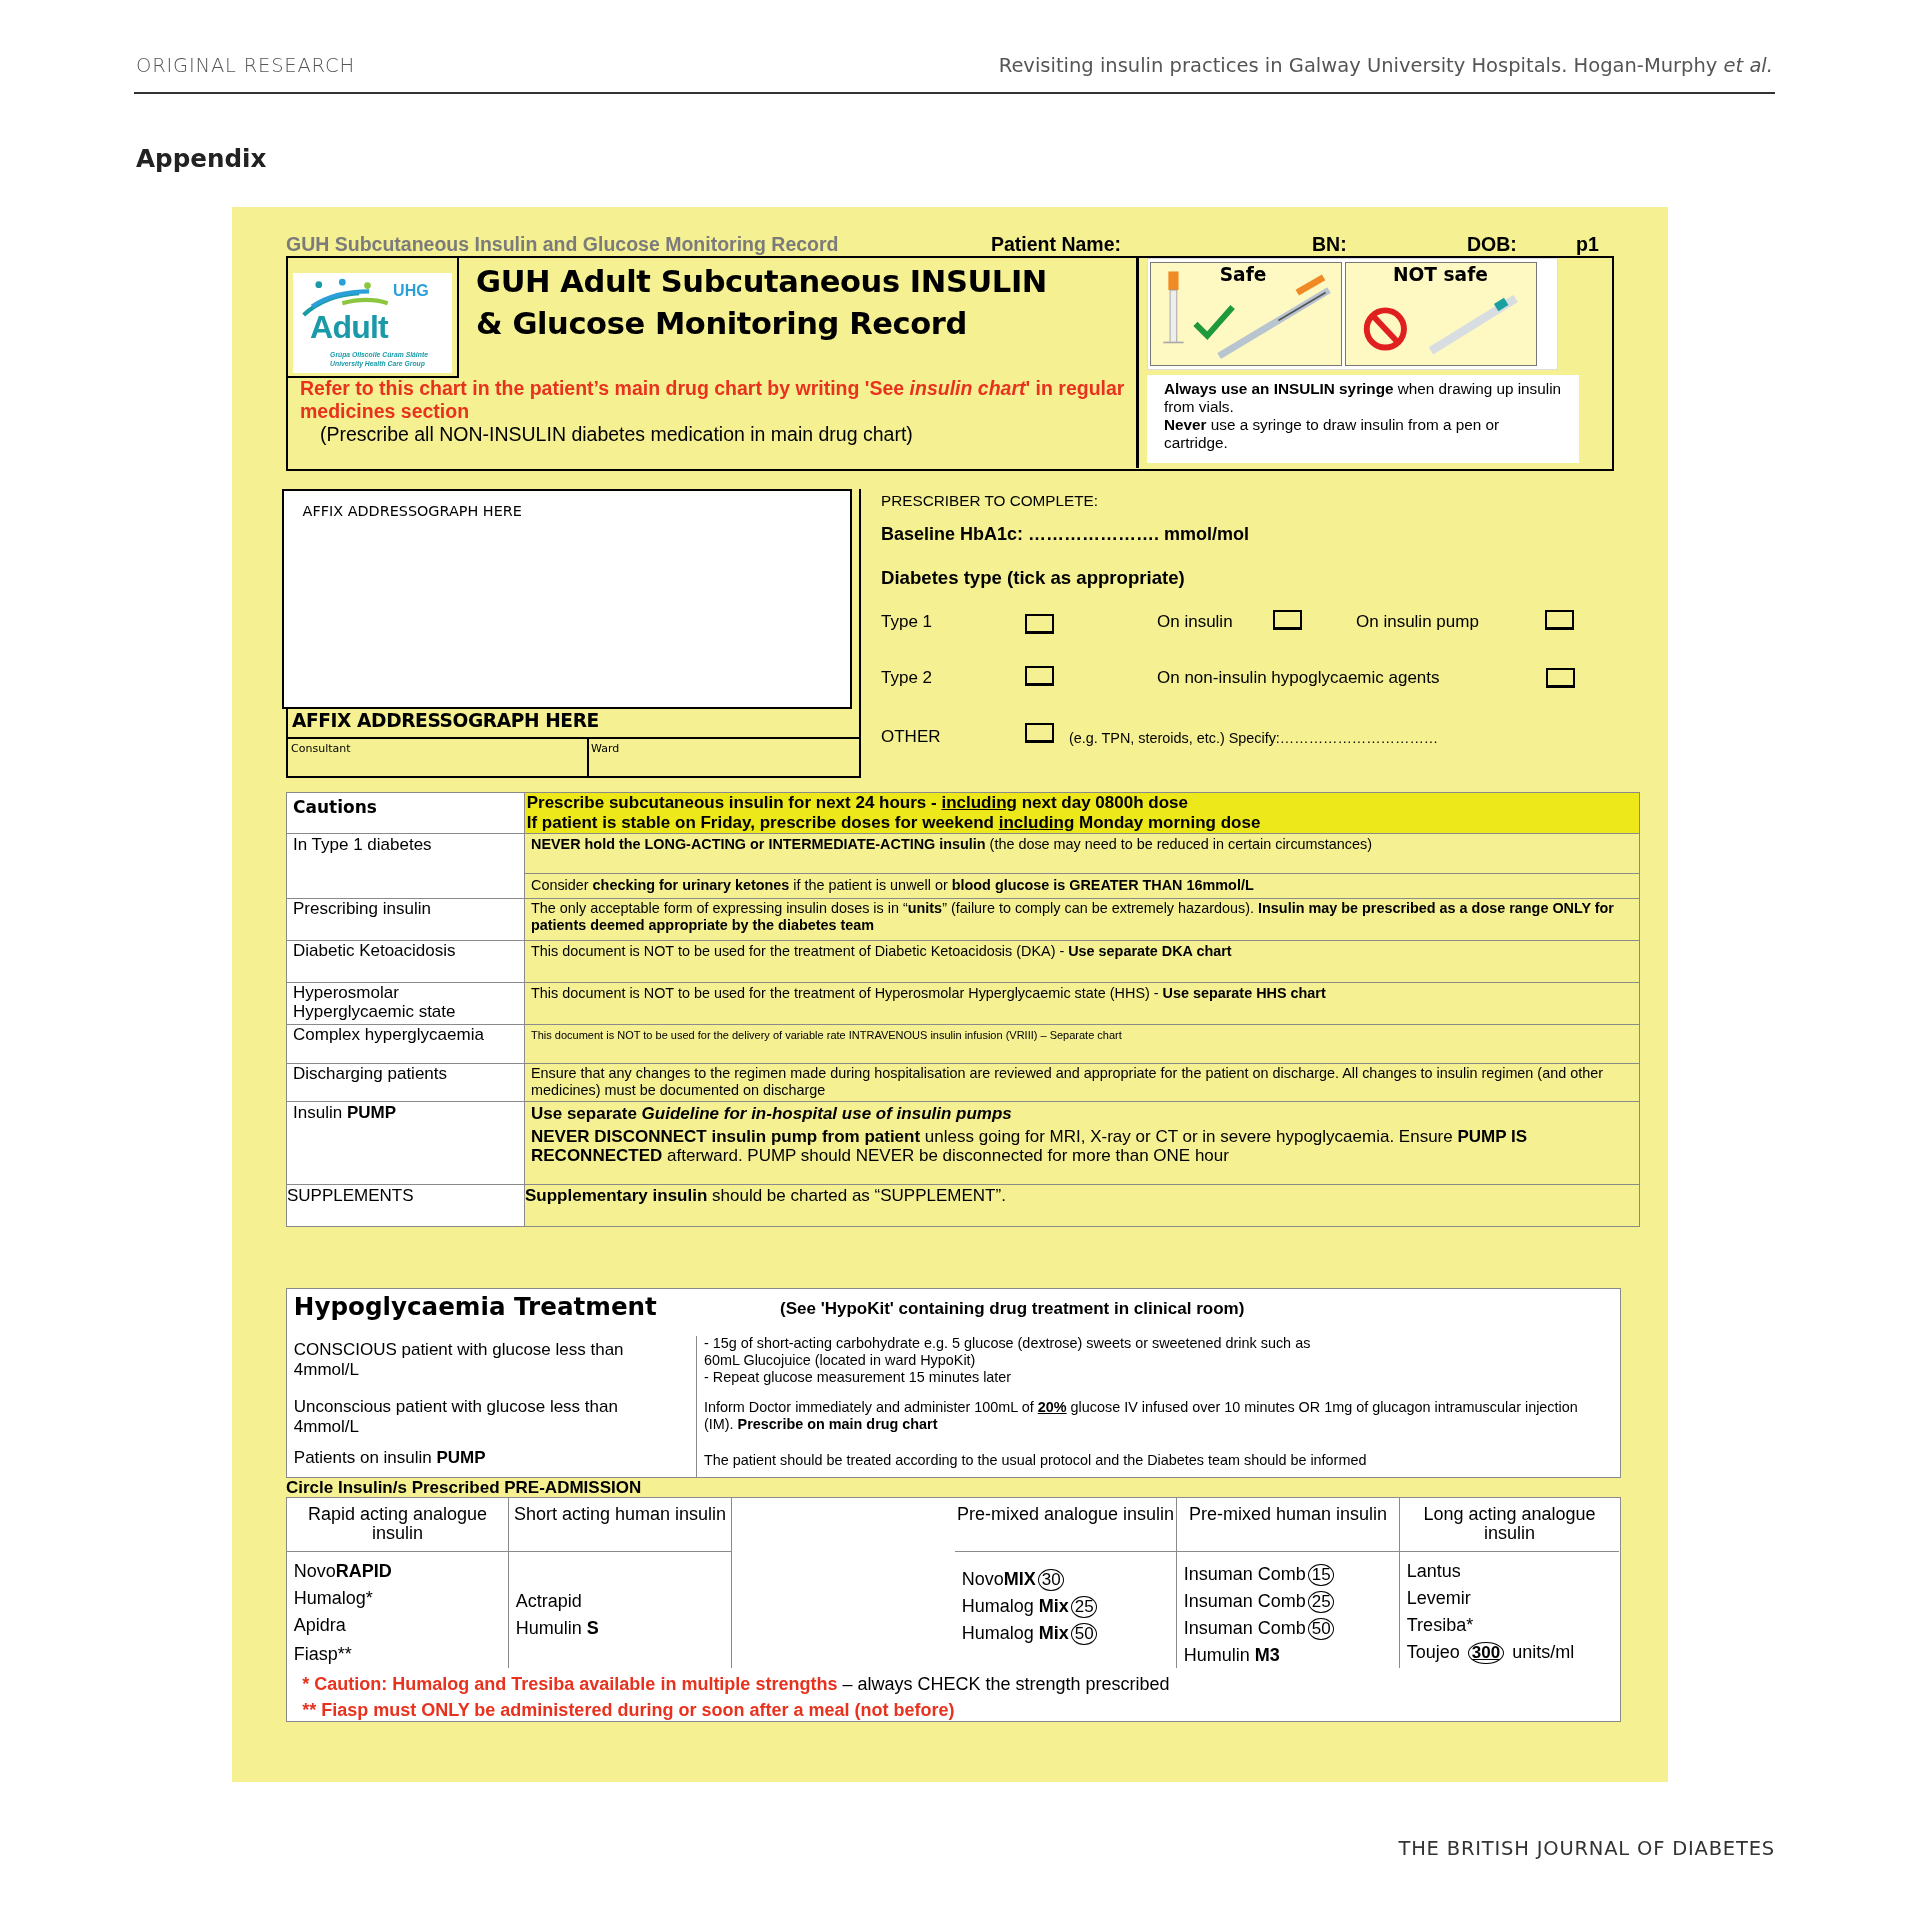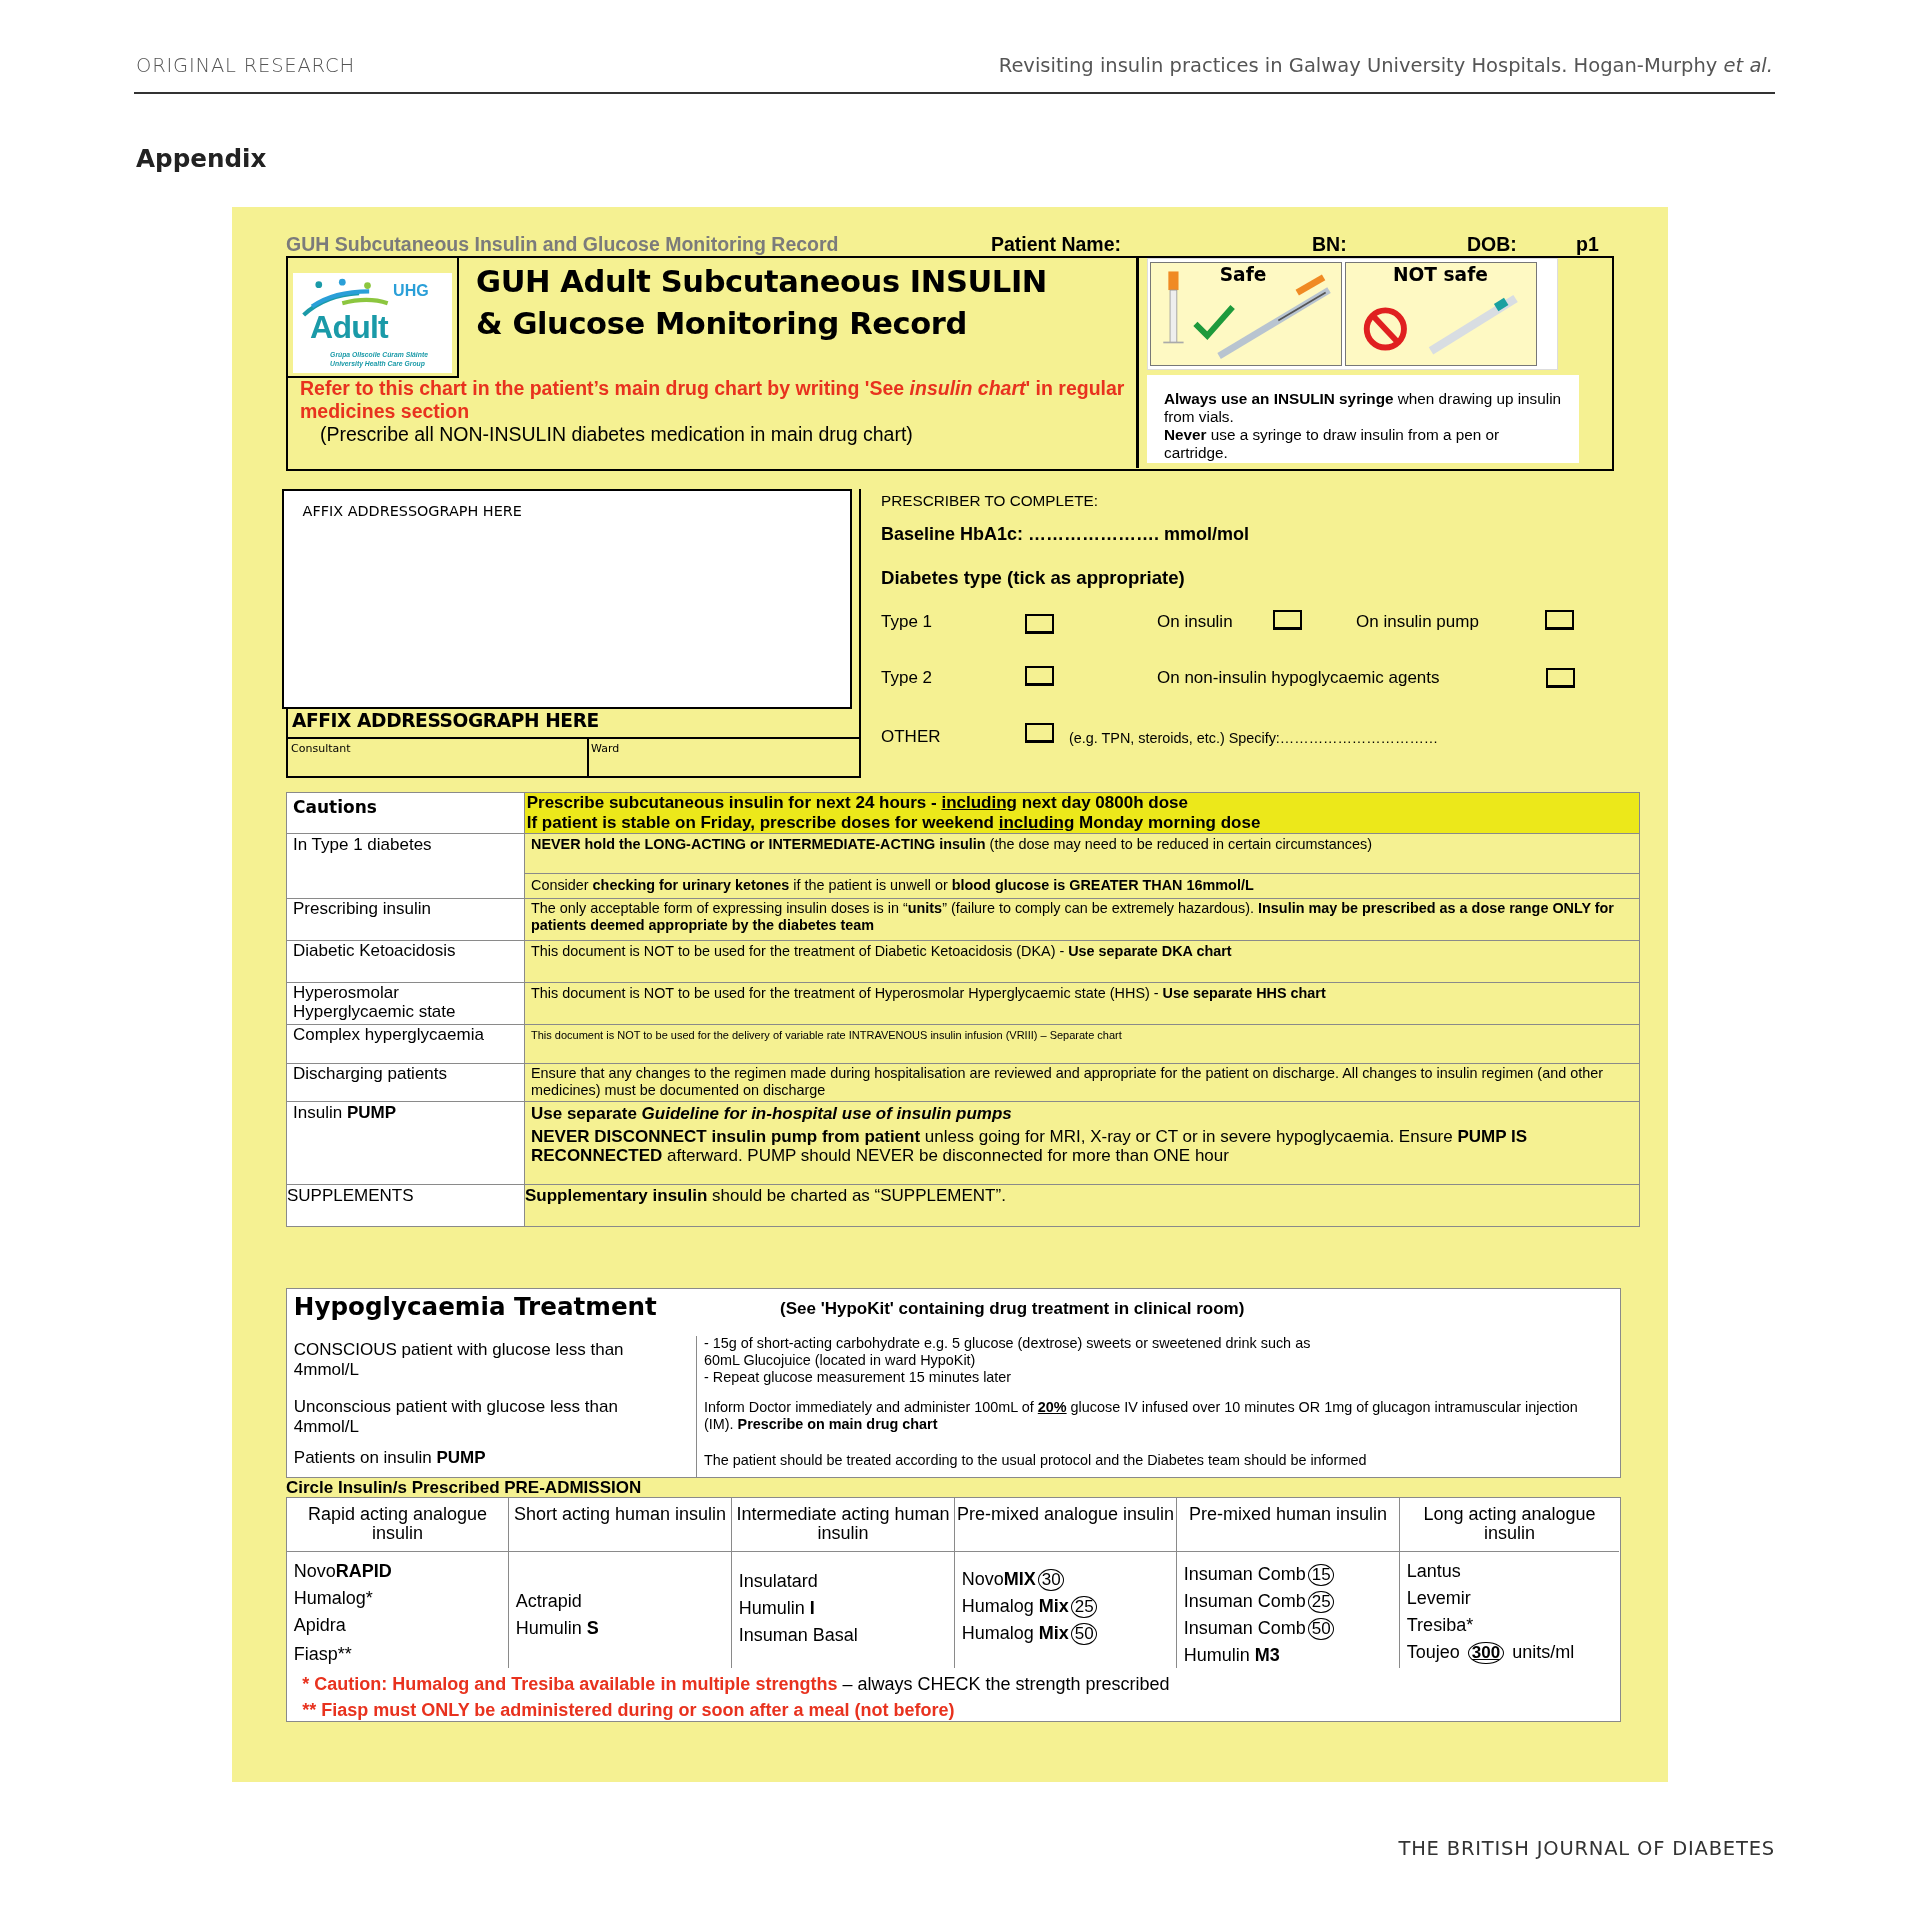--- a/index.html
+++ b/index.html
@@ -42,21 +42,21 @@
   .refer .red i { font-style: italic; }
   .refer .grey { color: #000; font-size: 19.5px; margin-left: 20px; }
 
   .divider-v { position: absolute; left: 848px; top: 0; width: 2.5px; height: 210px; background: #000; }
   .syr-wrap { position: absolute; left: 859px; top: 0; width: 411px; height: 112px; background: #fff; border: 0.8px solid #ddd; }
   .syr { position: absolute; top: 2.5px; width: 192px; height: 104px; background: #fef9c3; border: 1.7px solid #777; }
   .syr.safe { left: 1.7px; } .syr.notsafe { left: 197px; }
   .syr .lbl { position: absolute; top: 1.7px; font-weight: bold; font-size: 18.6px; font-family: "DejaVu Sans", sans-serif; }
   .syr.safe .lbl { left: 69px; } .syr.notsafe .lbl { left: 47px; }
   .syr svg { position: absolute; left: 0; top: 0; }
-  .advice { position: absolute; left: 859px; top: 117px; width: 432px; height: 88px; background: #fff; padding: 15px 17px; font-size: 15.3px; line-height: 18px; }
+  .advice { position: absolute; left: 859px; top: 117px; width: 432px; height: 88px; background: #fff; padding: 5px 17px; font-size: 15.3px; line-height: 18px; }
   .advice b { font-weight: bold; }
 
   
   .addr-white { left: 282px; top: 489px; width: 570px; height: 220px; background: #fff; border: 2.5px solid #000; }
   .addr-white .t { position: absolute; left: 18.6px; top: 12px; font-size: 14.4px; font-family: "DejaVu Sans", sans-serif; }
   .addr-frame { left: 286px; top: 489px; width: 575px; height: 289px; border-right: 2.5px solid #000; border-bottom: 2.5px solid #000; border-left: 2.5px solid #000; }
   .addr-big { left: 292px; top: 710px; font-size: 18.6px; font-weight: bold; font-family: "DejaVu Sans", sans-serif; letter-spacing: -0.4px; }
   .addr-row { left: 286px; top: 737px; width: 575px; height: 41px; border-top: 2.5px solid #000; }
   .addr-row .c { position: absolute; left: 5.1px; top: 2.5px; font-size: 11px; font-family: "DejaVu Sans", sans-serif; }
   .addr-row .w { position: absolute; left: 305px; top: 2.5px; font-size: 11px; font-family: "DejaVu Sans", sans-serif; }
@@ -285,26 +285,20 @@
     <span class="item" style="top:63px"><span>Novo</span><b>RAPID</b></span>
     <span class="item" style="top:90px">Humalog*</span>
     <span class="item" style="top:117px">Apidra</span>
     <span class="item" style="top:146px">Fiasp**</span>
   </div>
   <div class="col" style="left:222px;width:223px">
     <div class="ch">Short acting human insulin</div>
     <span class="item" style="top:93px">Actrapid</span>
     <span class="item" style="top:120px"><span>Humulin </span><b>S</b></span>
   </div>
-  <div class="col" style="left:445px;width:223px">
-    <div class="ch">Intermediate acting human insulin</div>
-    <span class="item" style="top:73px">Insulatard</span>
-    <span class="item" style="top:100px"><span>Humulin </span><b>I</b></span>
-    <span class="item" style="top:127px">Insuman Basal</span>
-  </div>
   <div class="col" style="left:668px;width:222px">
     <div class="ch">Pre-mixed analogue insulin</div>
     <span class="item" style="top:71px"><span>Novo</span><b>MIX</b><span class="circ">30</span></span>
     <span class="item" style="top:98px"><span>Humalog </span><b>Mix</b><span class="circ">25</span></span>
     <span class="item" style="top:125px"><span>Humalog </span><b>Mix</b><span class="circ">50</span></span>
   </div>
   <div class="col" style="left:890px;width:223px">
     <div class="ch">Pre-mixed human insulin</div>
     <span class="item" style="top:66px"><span>Insuman Comb</span><span class="circ">15</span></span>
     <span class="item" style="top:93px"><span>Insuman Comb</span><span class="circ">25</span></span>

